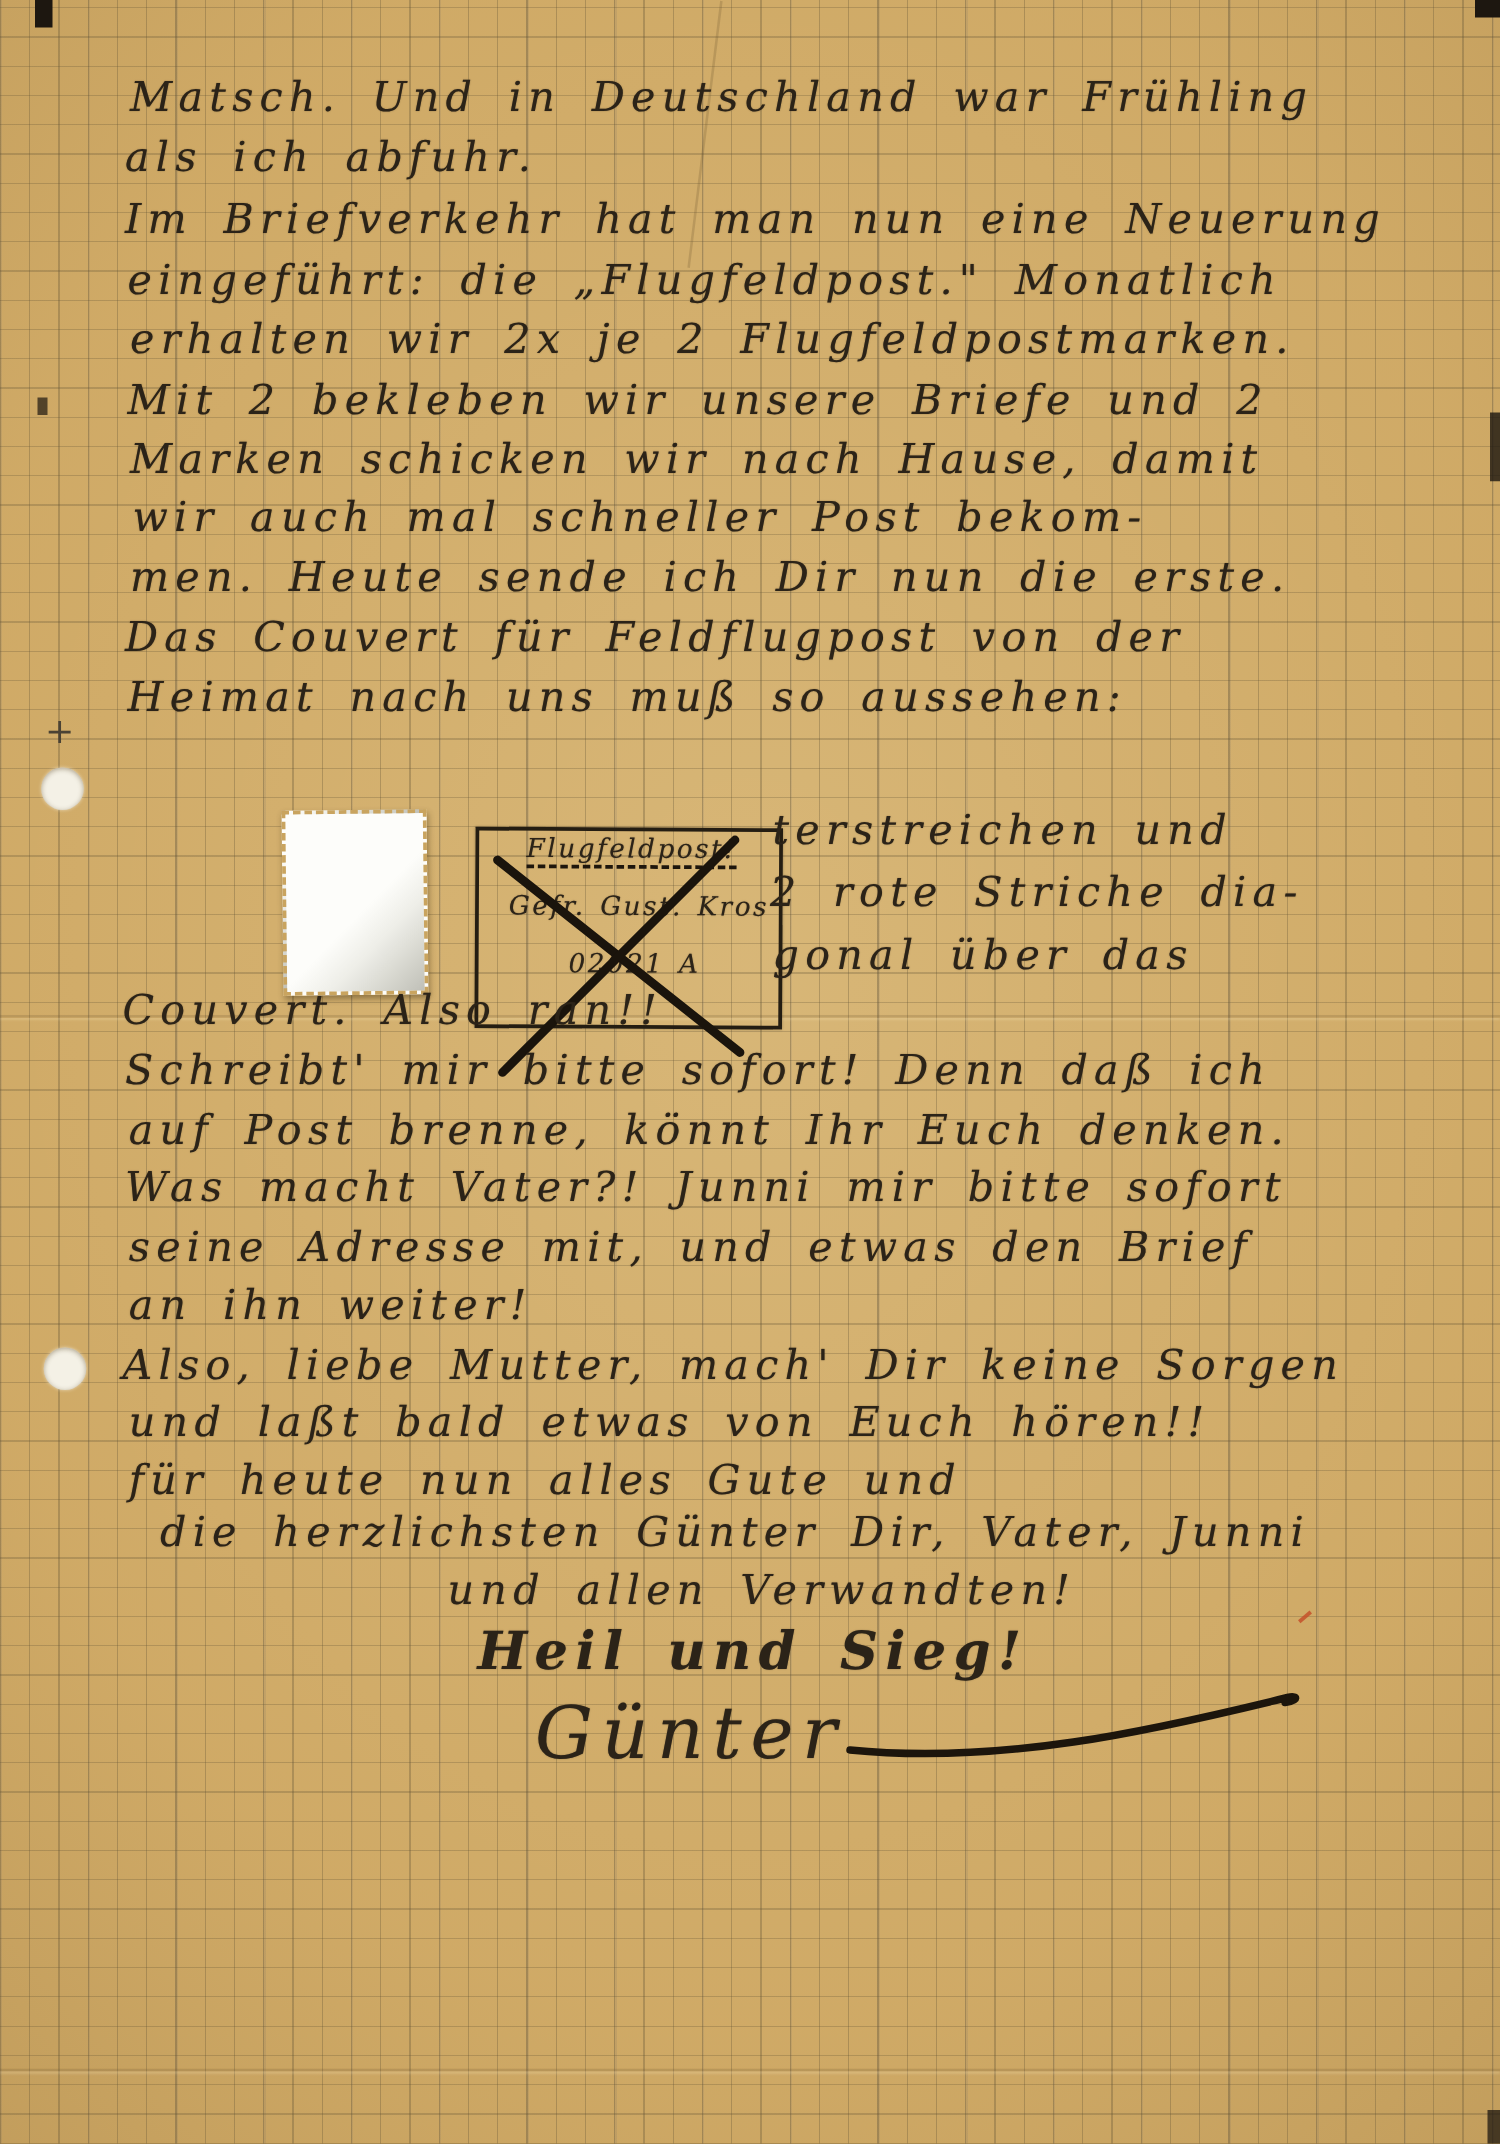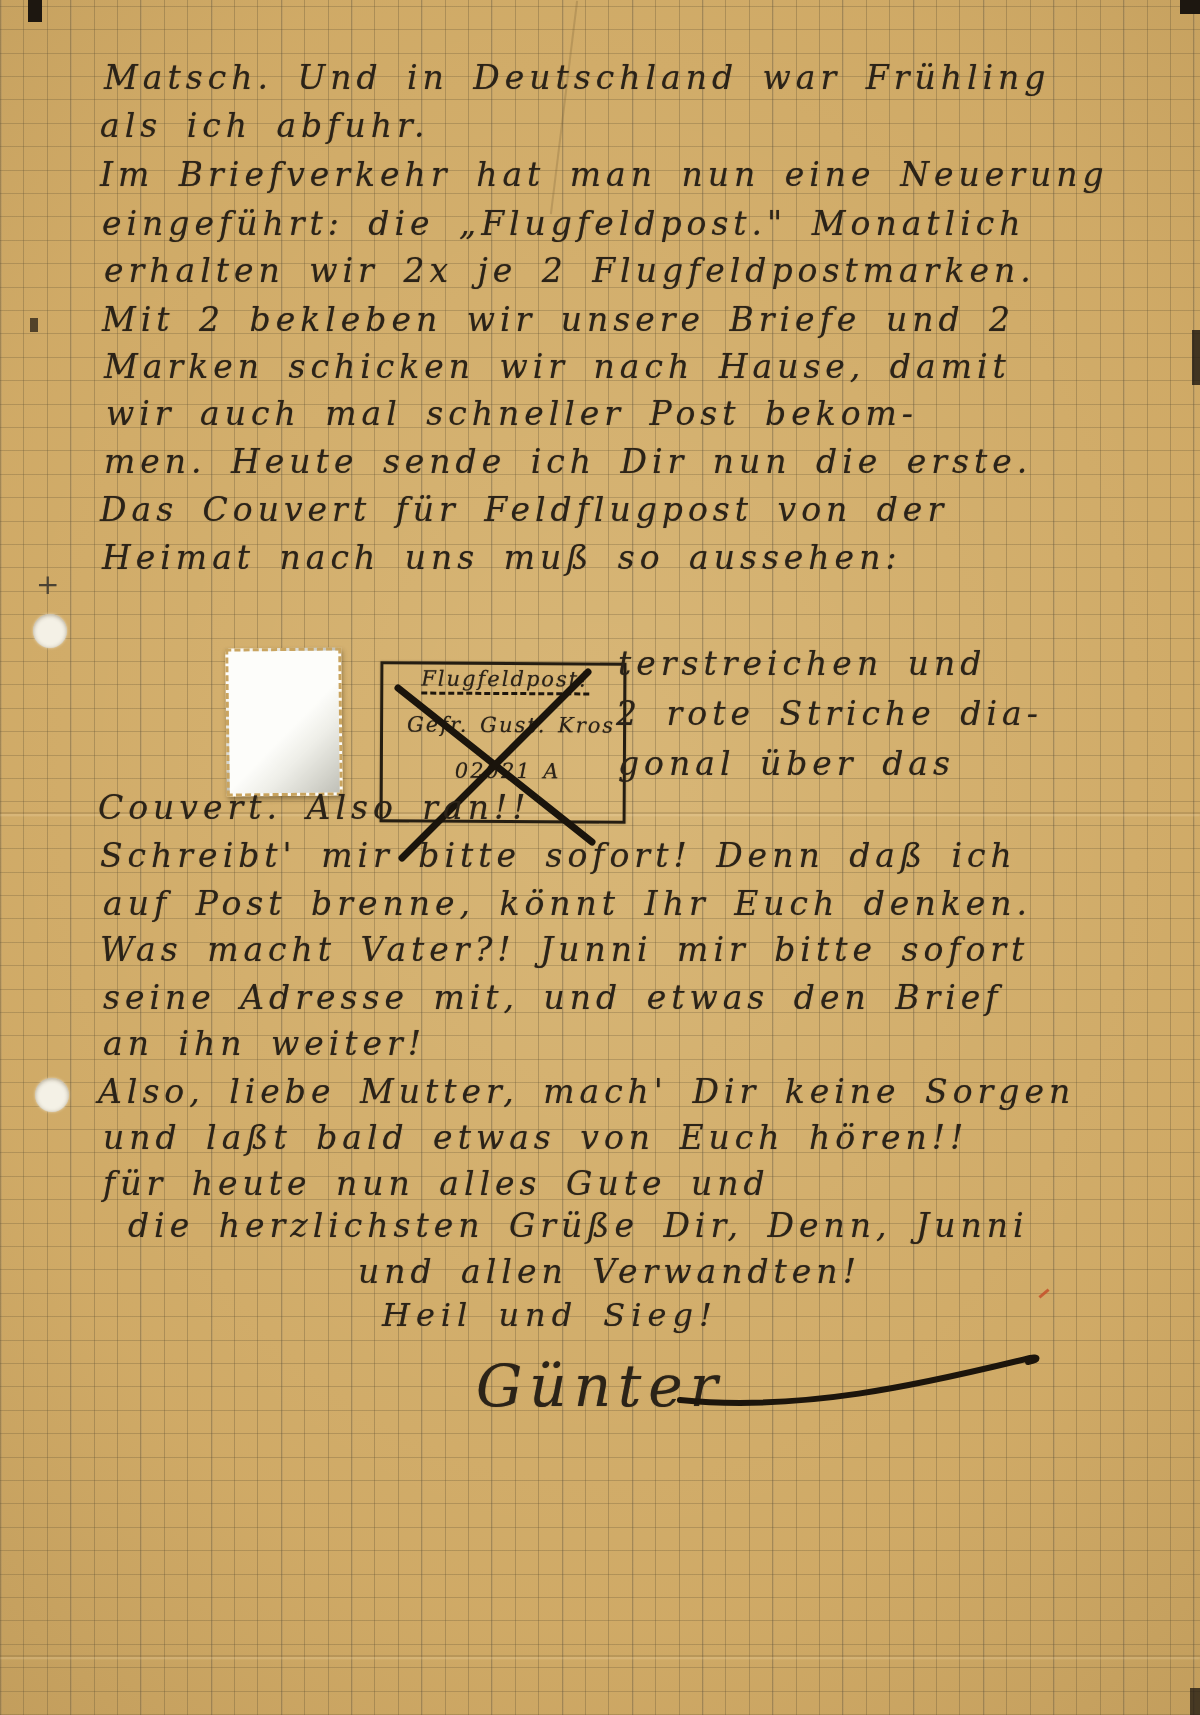--- a/index.html
+++ b/index.html
@@ -19,22 +19,22 @@
     position:absolute;
     font-style:italic;
     font-size:33px;
     letter-spacing:5px;
     word-spacing:9px;
     color:#2b2318;
     white-space:nowrap;
     text-shadow:0 0 1px rgba(43,35,24,0.55);
   }
   .hw.small{font-size:21px;letter-spacing:2px;word-spacing:3px;}
-  .hw.closing{font-size:32px;letter-spacing:6px;}
-  .hw.signature{font-size:58px;letter-spacing:7px;margin-left:48px;}
+  .hw.closing{font-size:42px;letter-spacing:6px;font-weight:bold;}
+  .hw.signature{font-size:58px;letter-spacing:7px;}
   .envelope{
     position:absolute;left:380px;top:662px;width:240px;height:155px;
     border:3px solid #241d12;
     transform:rotate(0.3deg);
     box-shadow:0 0 2px rgba(36,29,18,0.4);
   }
   .env-caption{position:absolute;left:38px;top:2px;border-bottom:3px dashed #1e160c;padding-bottom:1px;}
   .env-address{position:absolute;left:24px;top:48px;}
   .env-number{position:absolute;left:72px;top:94px;font-size:19px;}
   .xmark{position:absolute;left:370px;top:650px;width:260px;height:220px;overflow:visible;}
@@ -107,21 +107,21 @@
   <div class="hw" style="left:98px;top:788px">Couvert. Also ran!!</div>
   <div class="hw" style="left:100px;top:836px">Schreibt' mir bitte sofort! Denn daß ich</div>
   <div class="hw" style="left:103px;top:884px">auf Post brenne, könnt Ihr Euch denken.</div>
   <div class="hw" style="left:100px;top:930px">Was macht Vater?! Junni mir bitte sofort</div>
   <div class="hw" style="left:103px;top:978px">seine Adresse mit, und etwas den Brief</div>
   <div class="hw" style="left:103px;top:1024px">an ihn weiter!</div>
   <div class="hw" style="left:98px;top:1072px">Also, liebe Mutter, mach' Dir keine Sorgen</div>
   <div class="hw" style="left:103px;top:1164px">für heute nun alles Gute und</div>
   <div class="hw" style="left:103px;top:1118px">und laßt bald etwas von Euch hören!!</div>
 
-  <div class="hw" style="left:128px;top:1206px">die herzlichsten Grüße Dir, Denn, Junni</div>
+  <div class="hw" style="left:128px;top:1206px">die herzlichsten Günter Dir, Vater, Junni</div>
   <div class="hw" style="left:358px;top:1252px">und allen Verwandten!</div>
 
   <div class="hw closing" style="left:382px;top:1296px">Heil und Sieg!</div>
   <div class="hw signature" style="left:428px;top:1352px">Günter</div>
   <svg class="flourish" viewBox="0 0 430 90">
     <path d="M 60 70 C 180 82 300 55 410 28 C 418 26 420 30 408 32" stroke="#1c150c" stroke-width="6" stroke-linecap="round" fill="none"></path>
   </svg>
 
 </div>
 

